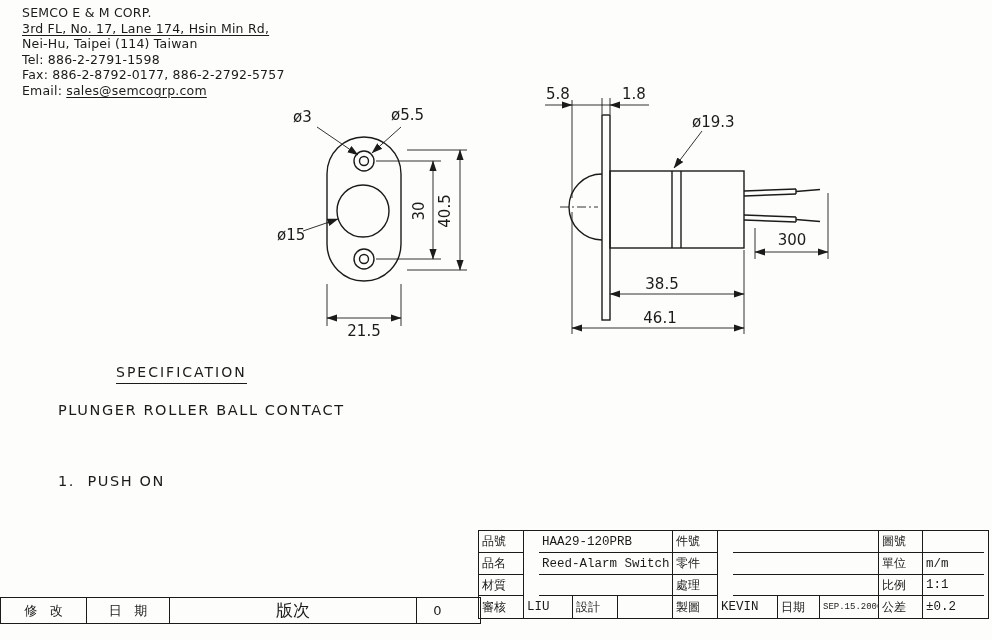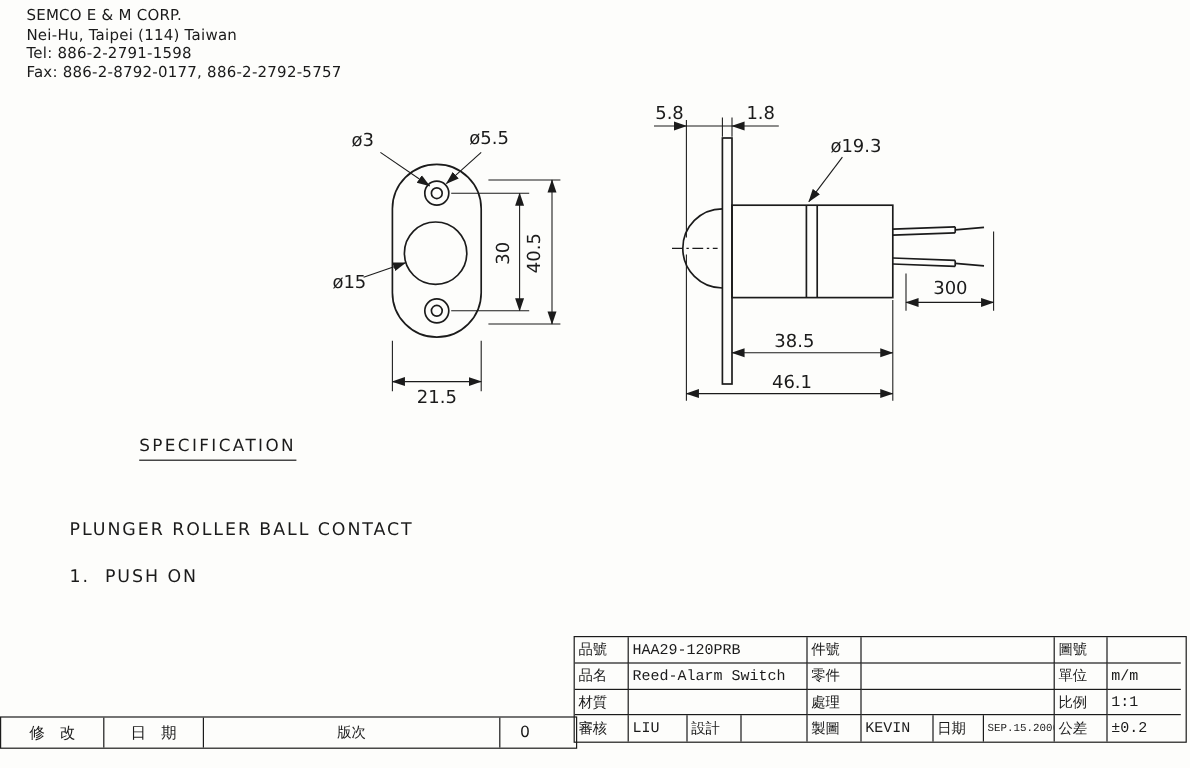--- a/index.html
+++ b/index.html
@@ -19,68 +19,70 @@
 
   
   svg.drawing { left: 0; top: 0; }
   svg text { font-size: 15px; fill: #1b1b1b; font-family: "DejaVu Sans", "Liberation Sans", sans-serif; }
 
   
   .spec-heading {
     left: 116px; top: 364px; font-size: 14px; letter-spacing: 2px;
     border-bottom: 1.4px solid #1b1b1b; padding-bottom: 3px; white-space: pre;
   }
-  .spec-sub { left: 58px; top: 402px; font-size: 14.5px; letter-spacing: 1.6px; white-space: pre; margin-top: 32px; }
+  .spec-sub { left: 58px; top: 402px; font-size: 14.5px; letter-spacing: 1.6px; white-space: pre; }
   .spec-list { left: 58px; top: 424px; font-size: 14.5px; letter-spacing: 1.6px; line-height: 23px; white-space: pre; }
 
   
   .title-block {
     left: 478px; top: 530px; width: 509px;
     display: grid;
     grid-template-columns: 45px 49px 45px 55px 45px 60px 42px 59px 44px 61px;
     grid-template-rows: 22px 22px 21px 22px;
     border: 1.6px solid #1b1b1b;
     font-family: Liberation Mono, monospace;
   }
   .tb-cell {
     border-right: 1.2px solid #1b1b1b;
     border-bottom: 1.2px solid #1b1b1b;
     display: flex; align-items: center;
     padding: 0 3px; font-size: 12px;
     white-space: nowrap; overflow: hidden;
   }
   .tb-cell.last { border-right: none; }
   .tb-cell.bottom { border-bottom: none; }
-  .c3 { grid-column: span 3; }
+  .c3 { grid-column: span 3; margin-left: 15px; }
   .sm { font-size: 9px; letter-spacing: 0; text-align: right; }
   .val { font-size: 12.5px; }
 
   
   .rev-bar {
     left: 0; top: 597px; width: 479px; height: 25px;
     display: grid;
     grid-template-columns: 86px 83px 247px 41px 19px;
     border: 1.6px solid #1b1b1b;
   }
   .rev-cell {
     border-right: 1.2px solid #1b1b1b;
     display: flex; align-items: center; justify-content: center;
     font-size: 13px; white-space: pre; overflow: hidden;
   }
-  .rev-cell.small { font-size: 12px; }
+  .rev-cell.small { font-size: 17px; }
   .rev-cell.last { border-right: none; }
 </style>
 </head>
 <body>
 
 <div class="abs company">
   <div>SEMCO E &amp; M CORP.</div>
+  <div class="u">3rd FL, No. 17, Lane 174, Hsin Min Rd,</div>
   <div>Nei-Hu, Taipei (114) Taiwan</div>
   <div>Tel: 886-2-2791-1598</div>
   <div>Fax: 886-2-8792-0177, 886-2-2792-5757</div>
+  <div><span>Email: </span><span class="u">sales@semcogrp.com</span></div>
 </div>
 
 <svg class="drawing abs" width="992" height="640" viewBox="0 0 992 640">
   <defs>
     <marker id="arr" viewBox="0 0 10 8" refX="9.5" refY="4" markerWidth="11" markerHeight="9" markerUnits="userSpaceOnUse" orient="auto-start-reverse">
       <path d="M0,0.6 L10,4 L0,7.4 z" fill="#1b1b1b"></path>
     </marker>
   </defs>
 
   <g>

